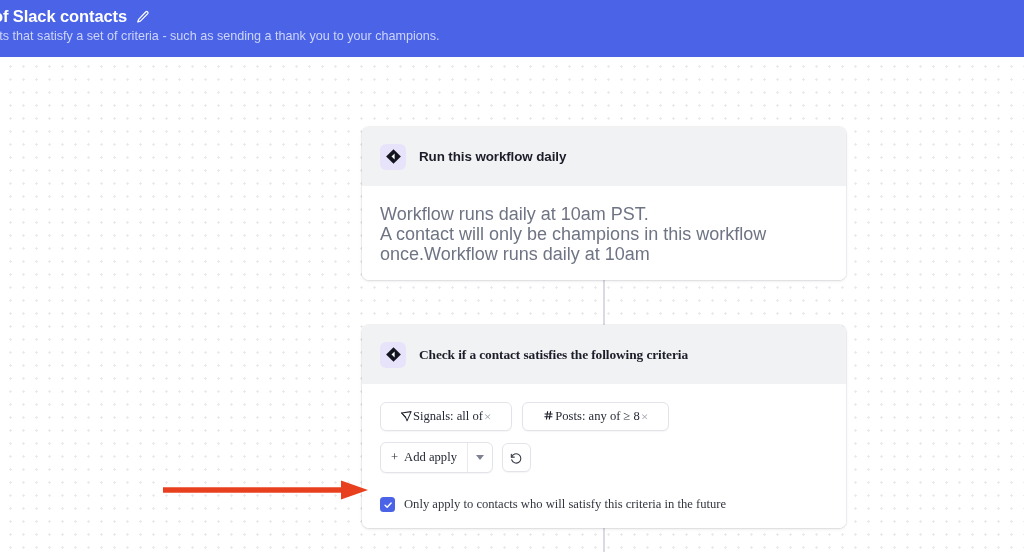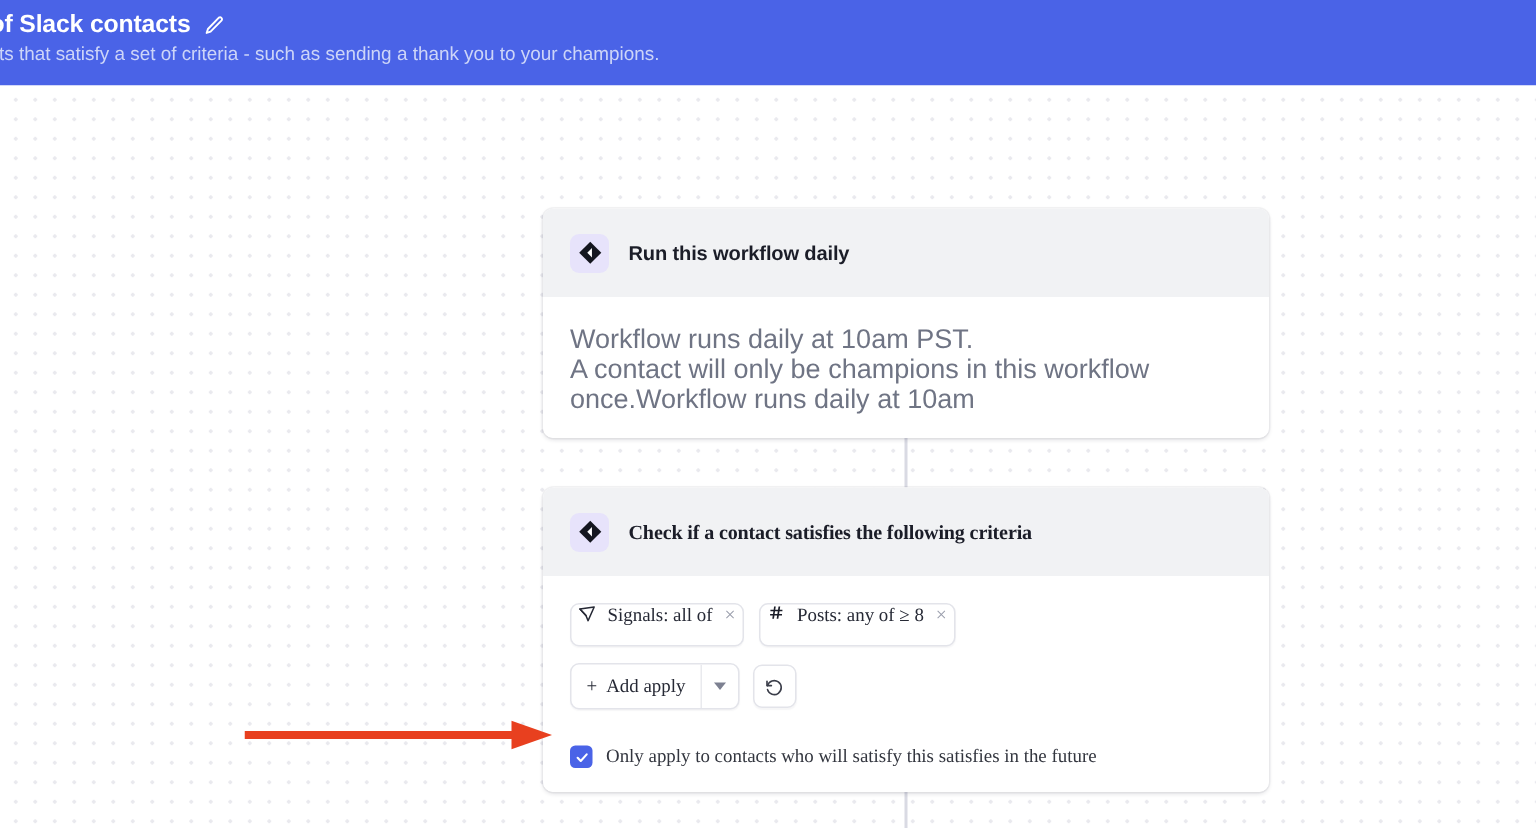--- a/index.html
+++ b/index.html
@@ -83,21 +83,21 @@
   
   .card {
     position: absolute;
     left: 362px;
     width: 484px;
     background: #ffffff;
     border-radius: 7px;
     box-shadow: 0 1px 3px rgba(22,26,48,0.13), 0 0 0 1px rgba(22,26,48,0.045);
     overflow: hidden;
   }
-  #card-trigger { top: 139px; }
+  #card-trigger { top: 127px; }
   #card-filter  { top: 325px; font-family: Liberation Serif, serif; }
 
   .card-head {
     display: flex;
     align-items: center;
     gap: 13px;
     height: 59px;
     padding: 0 18px;
     background: #f1f2f4;
     box-sizing: border-box;
@@ -130,24 +130,23 @@
 
   
   .filter-row {
     display: flex;
     align-items: center;
     gap: 10px;
     flex-wrap: wrap;
   }
   .chip {
     display: flex;
-    align-items: flex-start;
-    gap: 7px;
+    align-items: center;
     height: 29px;
-    padding: 0 4px;
+    padding: 0 19px;
     background: #ffffff;
     border: 1px solid #e3e4ea;
     border-radius: 6px;
     box-shadow: 0 1px 1px rgba(22,26,48,0.04);
     box-sizing: border-box;
     white-space: nowrap;
   }
   .chip-label {
     font-size: 12.6px;
     color: #262935;
@@ -350,21 +349,21 @@
         </span>
       </div>
     </div>
 
     <div class="check-row">
       <span class="checkbox">
         <svg width="10" height="10" viewBox="0 0 24 24" fill="none" stroke="#ffffff" stroke-width="3.4" stroke-linecap="round" stroke-linejoin="round">
           <path d="M5 12.5 10 17.5 19.5 7"></path>
         </svg>
       </span>
-      <span class="check-label">Only apply to contacts who will satisfy this satisfies in the future</span>
+      <span class="check-label">Only apply to contacts who will satisfy this criteria in the future</span>
     </div>
 
   </div>
 </div>
 
 <svg id="annotation-arrow" viewBox="0 0 210 22">
   <path d="M0 11 H182" stroke="#e8401f" stroke-width="5.4" fill="none"></path>
   <path d="M178 1.5 L205 11 L178 20.5 Z" fill="#e8401f"></path>
 </svg>
 

